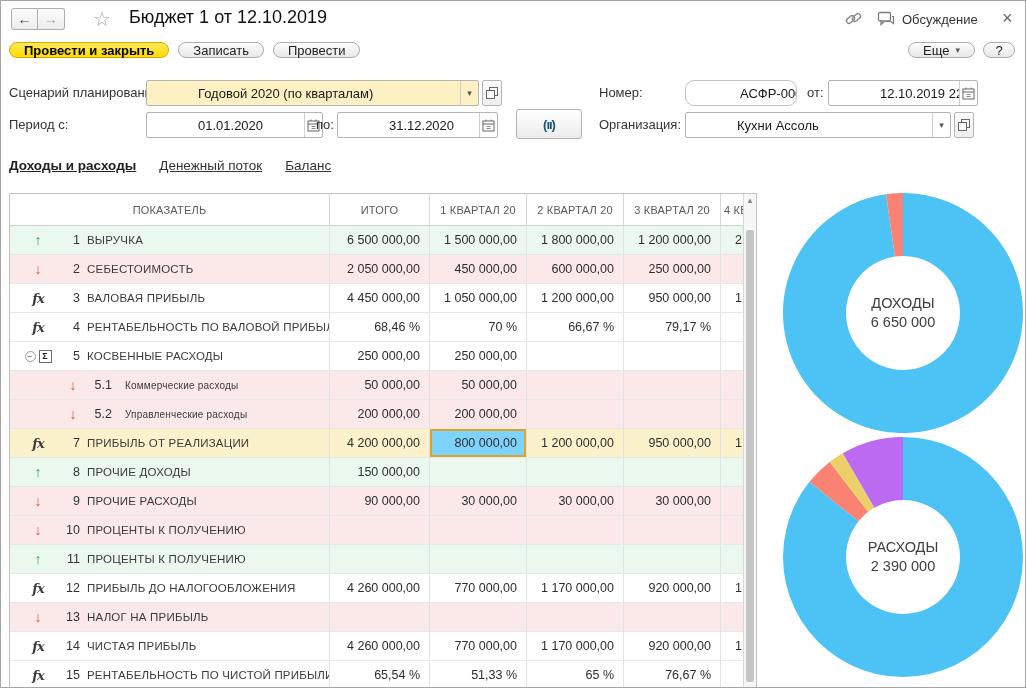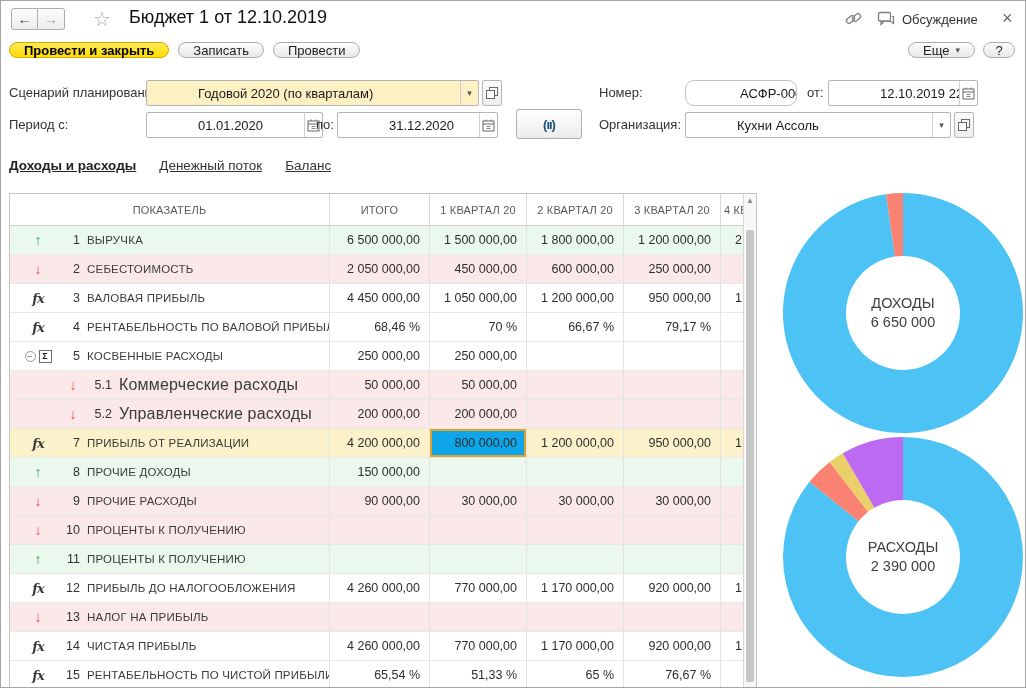--- a/index.html
+++ b/index.html
@@ -79,35 +79,35 @@
   .grow.green { background:#eaf8ee; }
   .grow.pink  { background:#fbe9e9; }
   .grow.sel   { background:#fbf1ca; }
   .c-name { width:320px; display:flex; align-items:center; padding-left:10px; border-right:1px solid #e2e2e2; overflow:hidden; }
   .c-val  { width:97px; border-right:1px solid #e2e2e2; display:flex; align-items:center; justify-content:flex-end;
             padding-right:9px; font-size:12.5px; color:#2e2e2e; white-space:nowrap; }
   .c-total{ width:100px; }
   .c-q4   { width:22px; border-right:none; overflow:hidden; position:relative; }
   .c-q4 .inner { position:absolute; left:0; top:0; width:96px; height:100%; display:flex; align-items:center;
                  justify-content:flex-end; padding-right:9px; font-size:12.5px; color:#2e2e2e; white-space:nowrap; }
-  .c-val.selcell { box-shadow: inset 0 0 0 2px #dda32b; background:#0ea5e9; }
+  .c-val.selcell { box-shadow: inset 0 0 0 2px #dda32b; background:#7dd3fc; }
   .izone { width:36px; display:flex; align-items:center; justify-content:center; gap:3px; flex:none; }
   .sub .subsp { width:38px; flex:none; }
   .sub .izone { width:30px; }
   .arr { font-size:14px; font-weight:bold; line-height:1; }
   .arr.up { color:#2ea052; }
   .arr.dn { color:#ef4a40; }
   .fx { font-family:"DejaVu Serif", serif; font-style:italic; font-weight:bold; font-size:13px; color:#3a3a3a; letter-spacing:-1px; }
   .colbtn { width:11px; height:11px; border:1px solid #9b9b9b; border-radius:50%; color:#777; font-size:10px;
             line-height:9px; text-align:center; flex:none; }
   .gsum { width:13px; height:13px; border:1px solid #6e6e6e; background:#fff; color:#222; font-size:9px; font-weight:bold;
           display:flex; align-items:center; justify-content:center; flex:none; }
   .num { min-width:22px; text-align:right; font-size:12.5px; color:#333; margin:0 7px 0 2px; flex:none; }
   .lbl { font-size:11.5px; color:#3b3b3b; letter-spacing:.2px; white-space:nowrap; overflow:hidden; }
-  .sub .lbl { font-size:16px; }
+  .sub .lbl { font-size:10px;margin-left:6px; }
   
   .vscroll { position:absolute; right:0; top:0; bottom:0; width:13px; background:#f7f7f7; border-left:1px solid #d8d8d8; }
   .vscroll .up { position:absolute; top:2px; left:0; width:100%; text-align:center; font-size:8px; color:#8a8a8a; cursor:pointer; }
   .vscroll .thumb { position:absolute; top:36px; bottom:6px; left:2px; right:2px; background:#c6c6c6; border-radius:2px; cursor:pointer; }
   
   .charts { position:absolute; left:762px; top:186px; right:0; bottom:0; }
   .donut { position:absolute; width:248px; height:248px; }
   #donut-0 { left:16px; top:2px; }
   #donut-1 { left:16px; top:246px; }
 </style>

